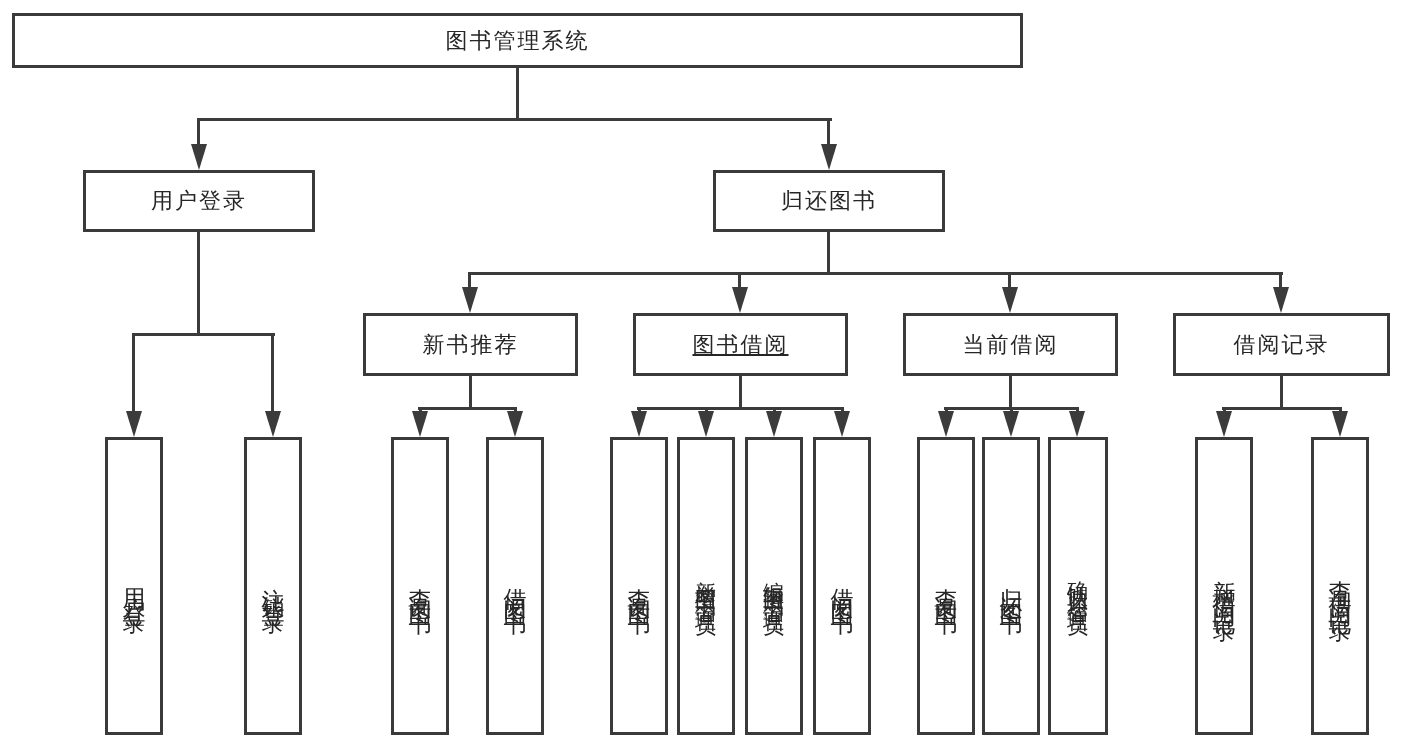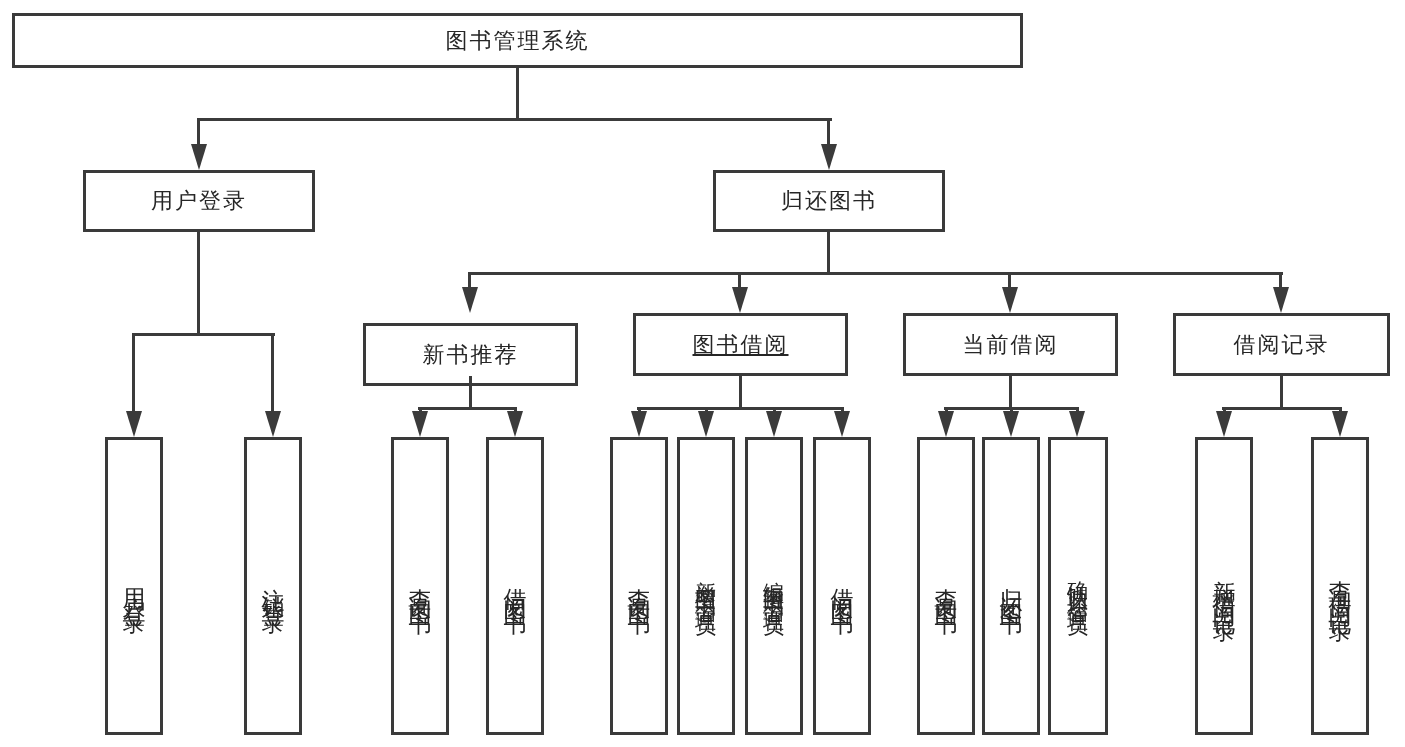--- a/index.html
+++ b/index.html
@@ -62,21 +62,21 @@
   <div class="ln" style="left:468px;top:272px;width:815px;height:3px;"></div>
   <div class="ln" style="left:468px;top:272px;width:3px;height:17px;"></div>
   <div class="ar" style="left:462px;top:287px;"></div>
   <div class="ln" style="left:738px;top:272px;width:3px;height:17px;"></div>
   <div class="ar" style="left:732px;top:287px;"></div>
   <div class="ln" style="left:1008px;top:272px;width:3px;height:17px;"></div>
   <div class="ar" style="left:1002px;top:287px;"></div>
   <div class="ln" style="left:1279px;top:272px;width:3px;height:17px;"></div>
   <div class="ar" style="left:1273px;top:287px;"></div>
 
-  <div class="box" style="left:363px;top:323px;width:215px;height:63px;">
+  <div class="box" style="left:363px;top:313px;width:215px;height:63px;">
     <span class="hlabel">新书推荐</span>
   </div>
   <div class="box" style="left:633px;top:313px;width:215px;height:63px;text-decoration:underline;">
     <span class="hlabel">图书借阅</span>
   </div>
   <div class="box" style="left:903px;top:313px;width:215px;height:63px;">
     <span class="hlabel">当前借阅</span>
   </div>
   <div class="box" style="left:1173px;top:313px;width:217px;height:63px;">
     <span class="hlabel">借阅记录</span>

